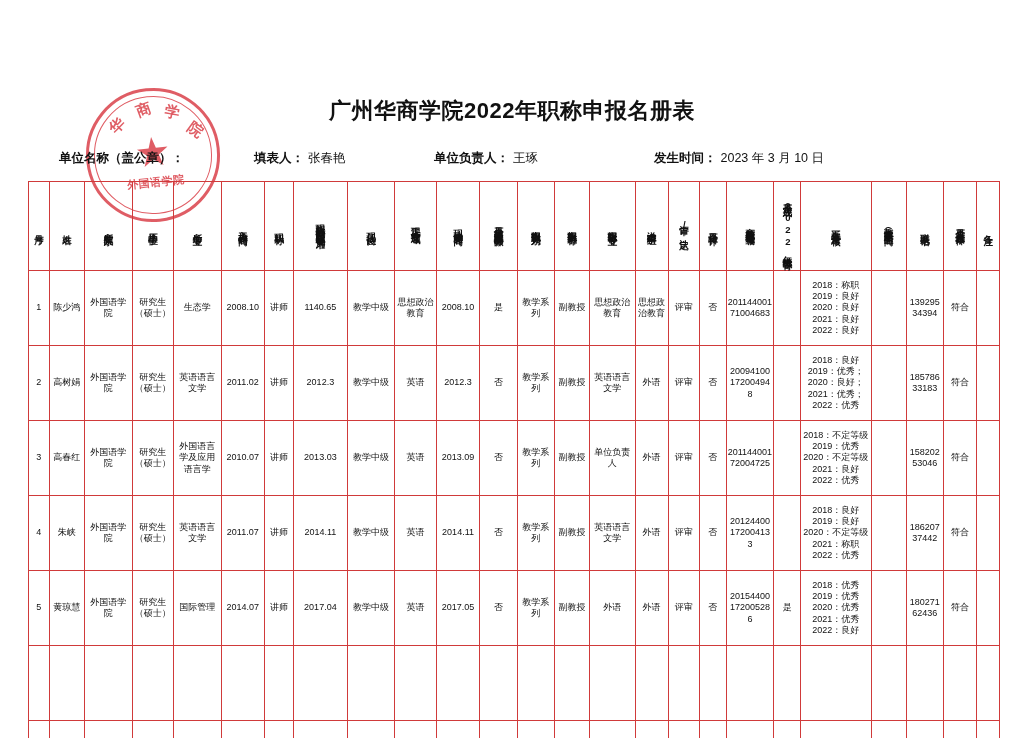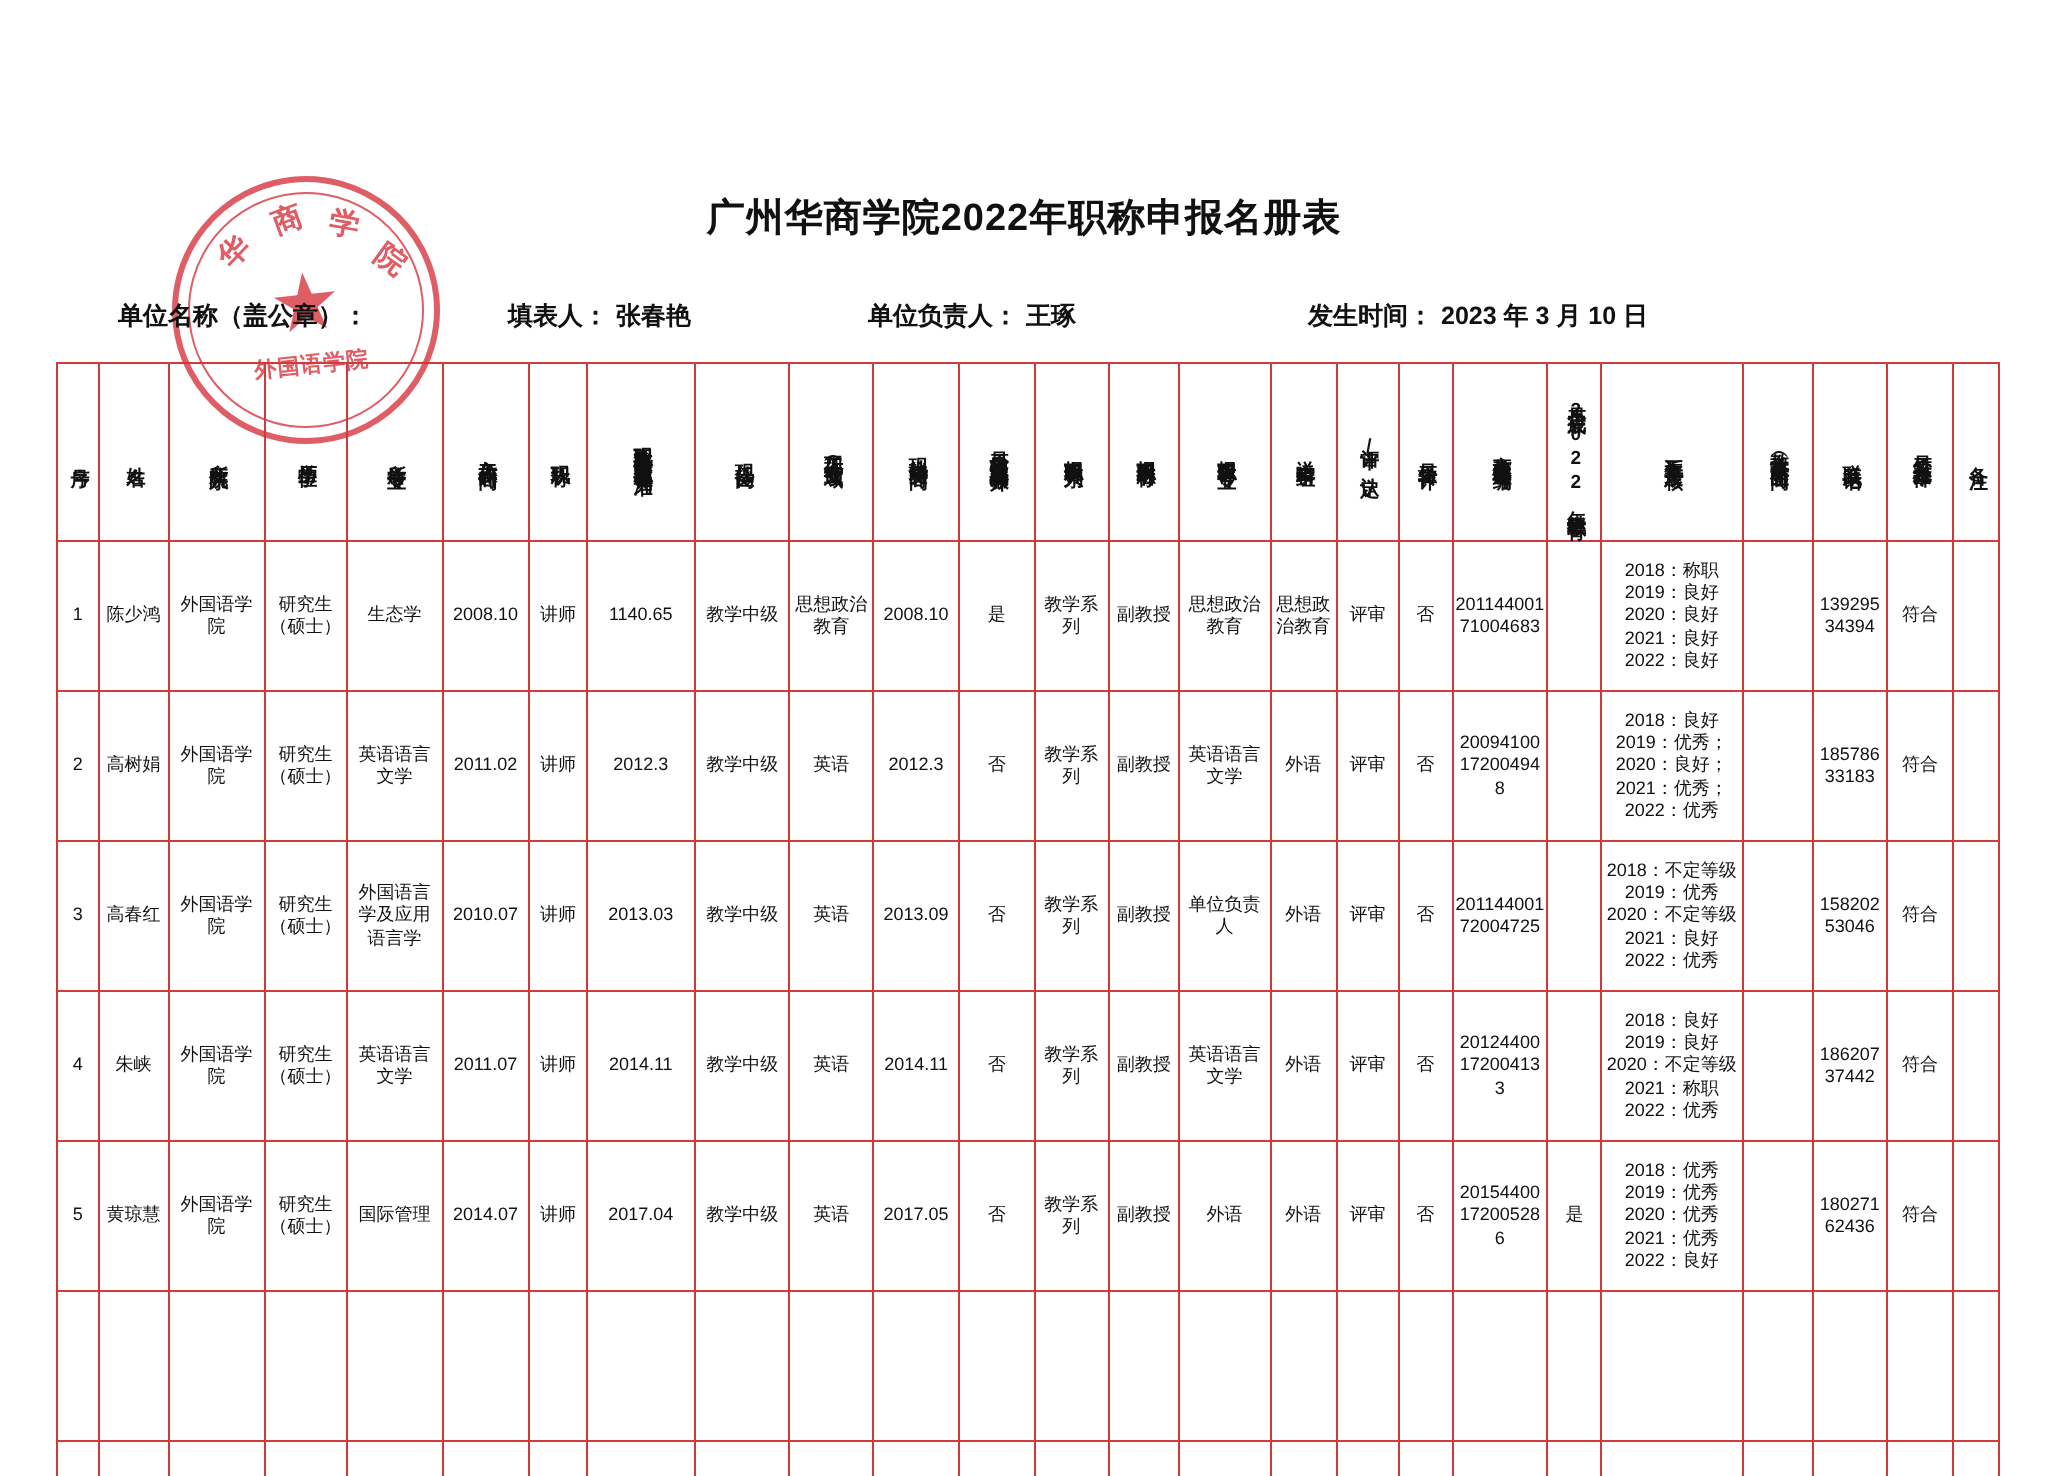--- a/index.html
+++ b/index.html
@@ -19,40 +19,40 @@
     position: absolute;
     left: 0; top: 0;
     width: 1024px;
     height: 738px;
   }
   .title {
     position: absolute;
     left: 0; top: 96px;
     width: 1024px;
     text-align: center;
-    font-size: 19px;
+    font-size: 22px;
     font-weight: bold;
     letter-spacing: 0.5px;
     color: #111;
   }
   .meta-row {
     position: absolute;
     top: 150px;
     left: 34px;
     width: 970px;
     height: 20px;
     font-size: 12.5px;
     font-weight: bold;
   }
   .meta-item {
     position: absolute;
     white-space: nowrap;
   }
   .meta-item .val {
-    font-weight: bold;
+    font-weight: normal;
     padding-left: 4px;
   }
   #meta-unit { left: 4px; margin-left: 21px; }
   #meta-filler { left: 220px; }
   #meta-leader { left: 400px; }
   #meta-date { left: 620px; }
 
   
   .seal {
     position: absolute;

